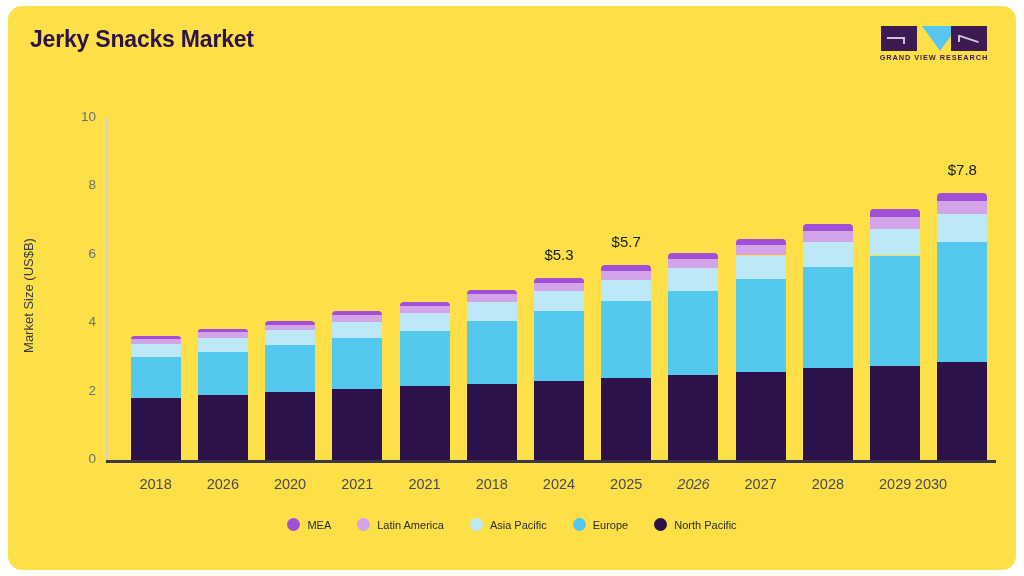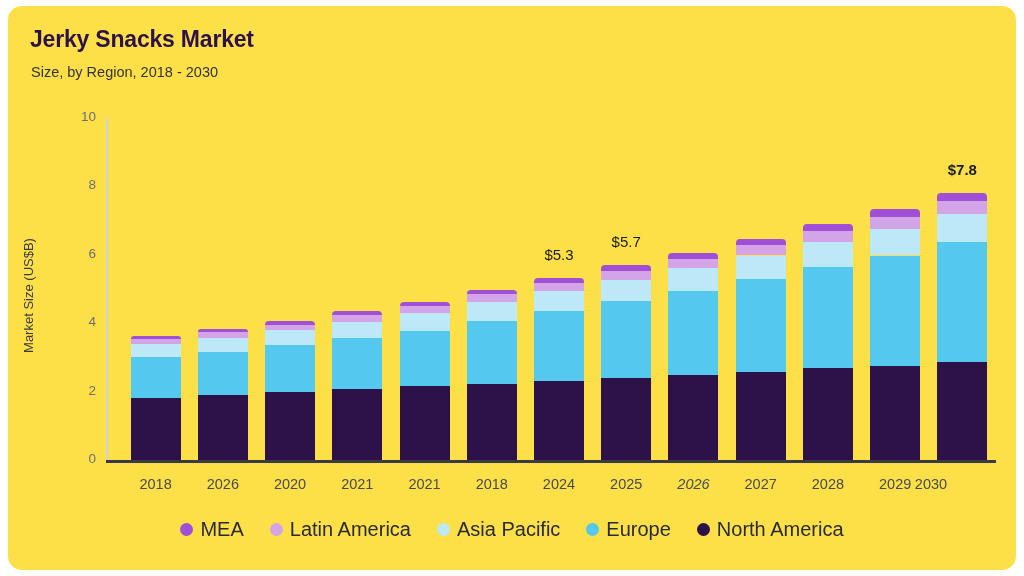--- a/index.html
+++ b/index.html
@@ -156,32 +156,45 @@
     display: flex;
     align-items: center;
     gap: 7px;
   }
   .legend-swatch {
     width: 13px;
     height: 13px;
     border-radius: 50%;
   }
   .legend-label {
-    font-size: 20px;
+    font-size: 11px;
     color: #2a2a35;
   }
 </style>
 </head>
 <body>
 
 <div id="card">
 
   <div id="title">Jerky Snacks Market</div>
-  <div id="subtitle">Size, by Region, 2018 - 2030</div>
-
+
+  <div id="logo">
+    <div id="logo-marks">
+      <div class="logo-box" id="logo-box-left">
+        <div class="logo-g-h" style="left:6px;top:11px;width:18px;height:2px;"></div>
+        <div class="logo-g-h" style="left:22px;top:11px;width:2px;height:7px;"></div>
+      </div>
+      <div id="logo-tri"></div>
+      <div class="logo-box" id="logo-box-right">
+        <div class="logo-g-h" style="left:8px;top:12px;width:20px;height:2px;transform:rotate(18deg);"></div>
+        <div class="logo-g-h" style="left:7px;top:9px;width:2px;height:7px;"></div>
+      </div>
+    </div>
+    <div id="logo-text">GRAND VIEW RESEARCH</div>
+  </div>
 
   <div id="plot">
     <div id="yaxis-title">Market Size (US$B)</div>
     <div id="yaxis-line"></div>
     <div id="xaxis-line"></div>
     <div id="yticks">
         <div class="ytick-label" style="left: 48px; top: 445px;">0</div>
         <div class="ytick-label" style="left: 48px; top: 376.6px;">2</div>
         <div class="ytick-label" style="left: 48px; top: 308.2px;">4</div>
         <div class="ytick-label" style="left: 48px; top: 239.8px;">6</div>
@@ -292,21 +305,21 @@
         <div class="xtick-label" style="left: 573.231px; top: 470px;">2025</div>
         <div class="xtick-label" style="left: 640.462px; top: 470px; font-style: italic;">2026</div>
         <div class="xtick-label" style="left: 707.692px; top: 470px;">2027</div>
         <div class="xtick-label" style="left: 774.923px; top: 470px;">2028</div>
         <div class="xtick-label" style="left: 842.154px; top: 470px;">2029</div>
         <div class="xtick-label" style="left: 878px; top: 470px;">2030</div>
       </div>
     <div id="labels">
         <div class="bar-label" style="left: 506px; top: 240.398px;">$5.3</div>
         <div class="bar-label" style="left: 573.231px; top: 227.402px;">$5.7</div>
-        <div class="bar-label" style="left: 909.385px; top: 154.556px; font-weight: bold;">$7.8</div>
+        <div class="bar-label" style="left: 909.385px; top: 154.556px;">$7.8</div>
       </div>
   </div>
 
   <div id="legend">
       <div class="legend-item">
         <span class="legend-swatch" style="background: rgb(162, 79, 216);"></span>
         <span class="legend-label">MEA</span>
       </div>
       <div class="legend-item">
         <span class="legend-swatch" style="background: rgb(211, 164, 232);"></span>
@@ -315,16 +328,16 @@
       <div class="legend-item">
         <span class="legend-swatch" style="background: rgb(189, 232, 247);"></span>
         <span class="legend-label">Asia Pacific</span>
       </div>
       <div class="legend-item">
         <span class="legend-swatch" style="background: rgb(85, 200, 240);"></span>
         <span class="legend-label">Europe</span>
       </div>
       <div class="legend-item">
         <span class="legend-swatch" style="background: rgb(45, 18, 74);"></span>
-        <span class="legend-label">North America</span>
+        <span class="legend-label">North Pacific</span>
       </div>
     </div>
 </div>
 
 </body></html>

